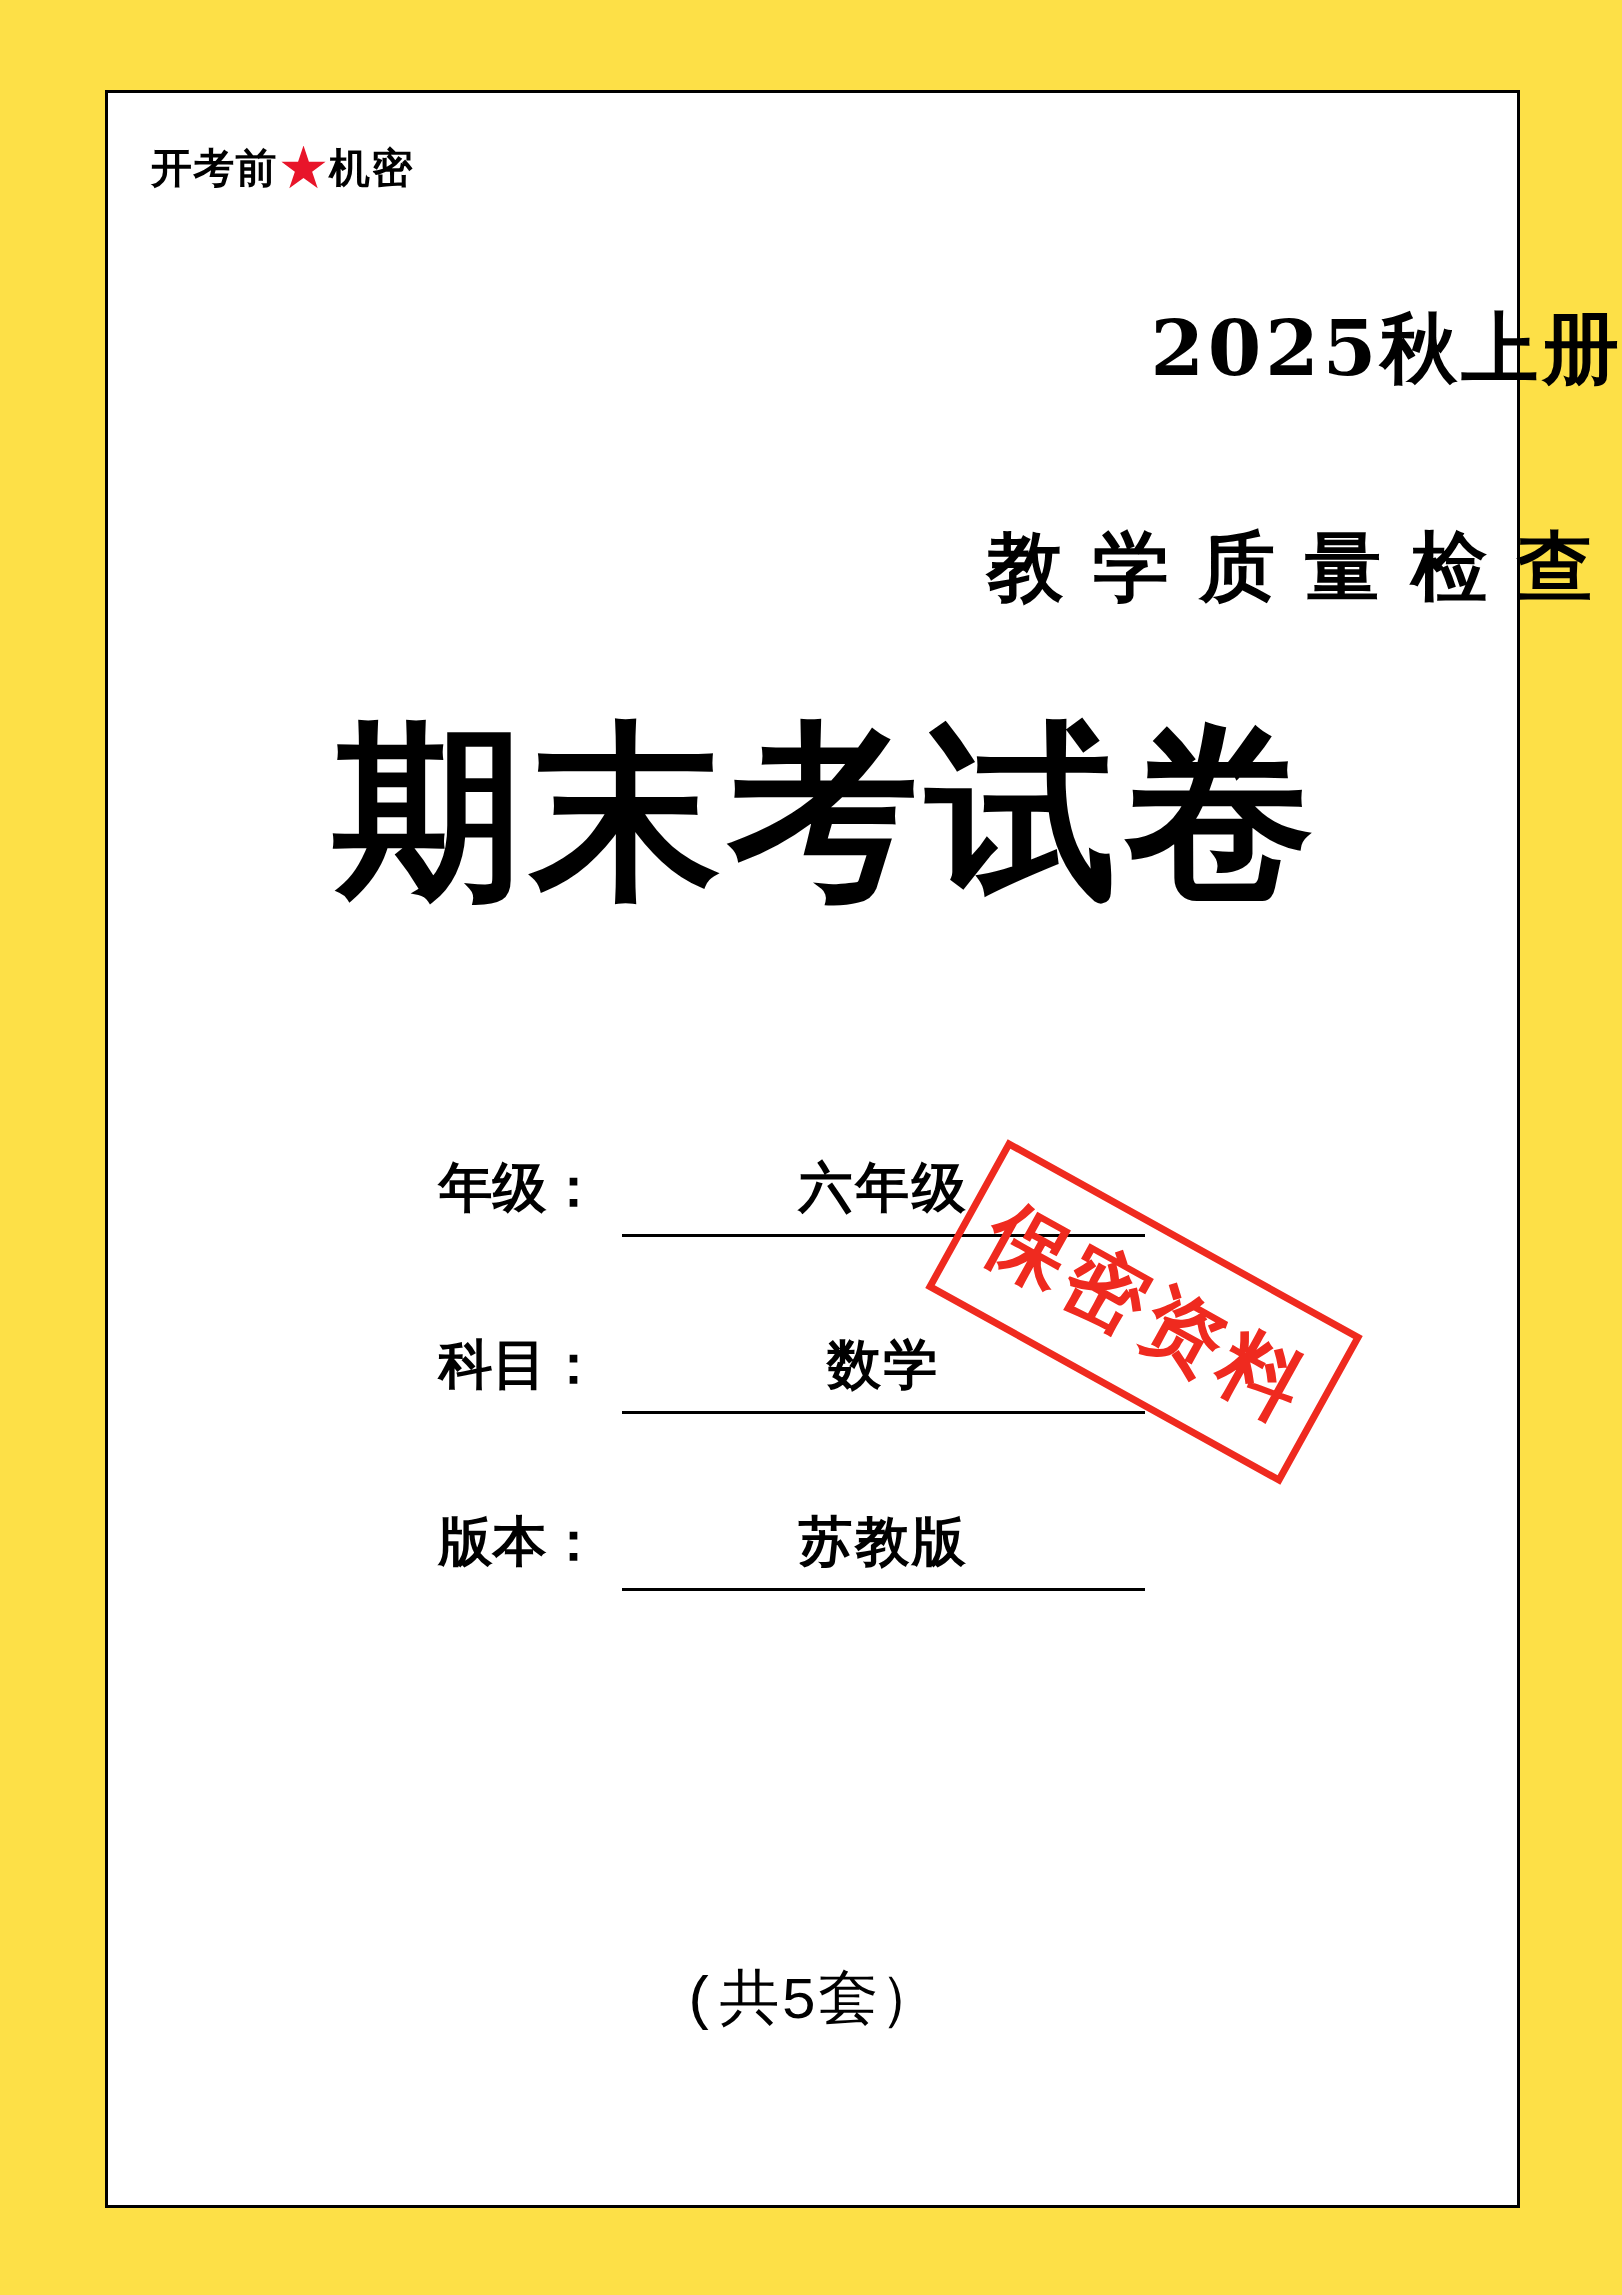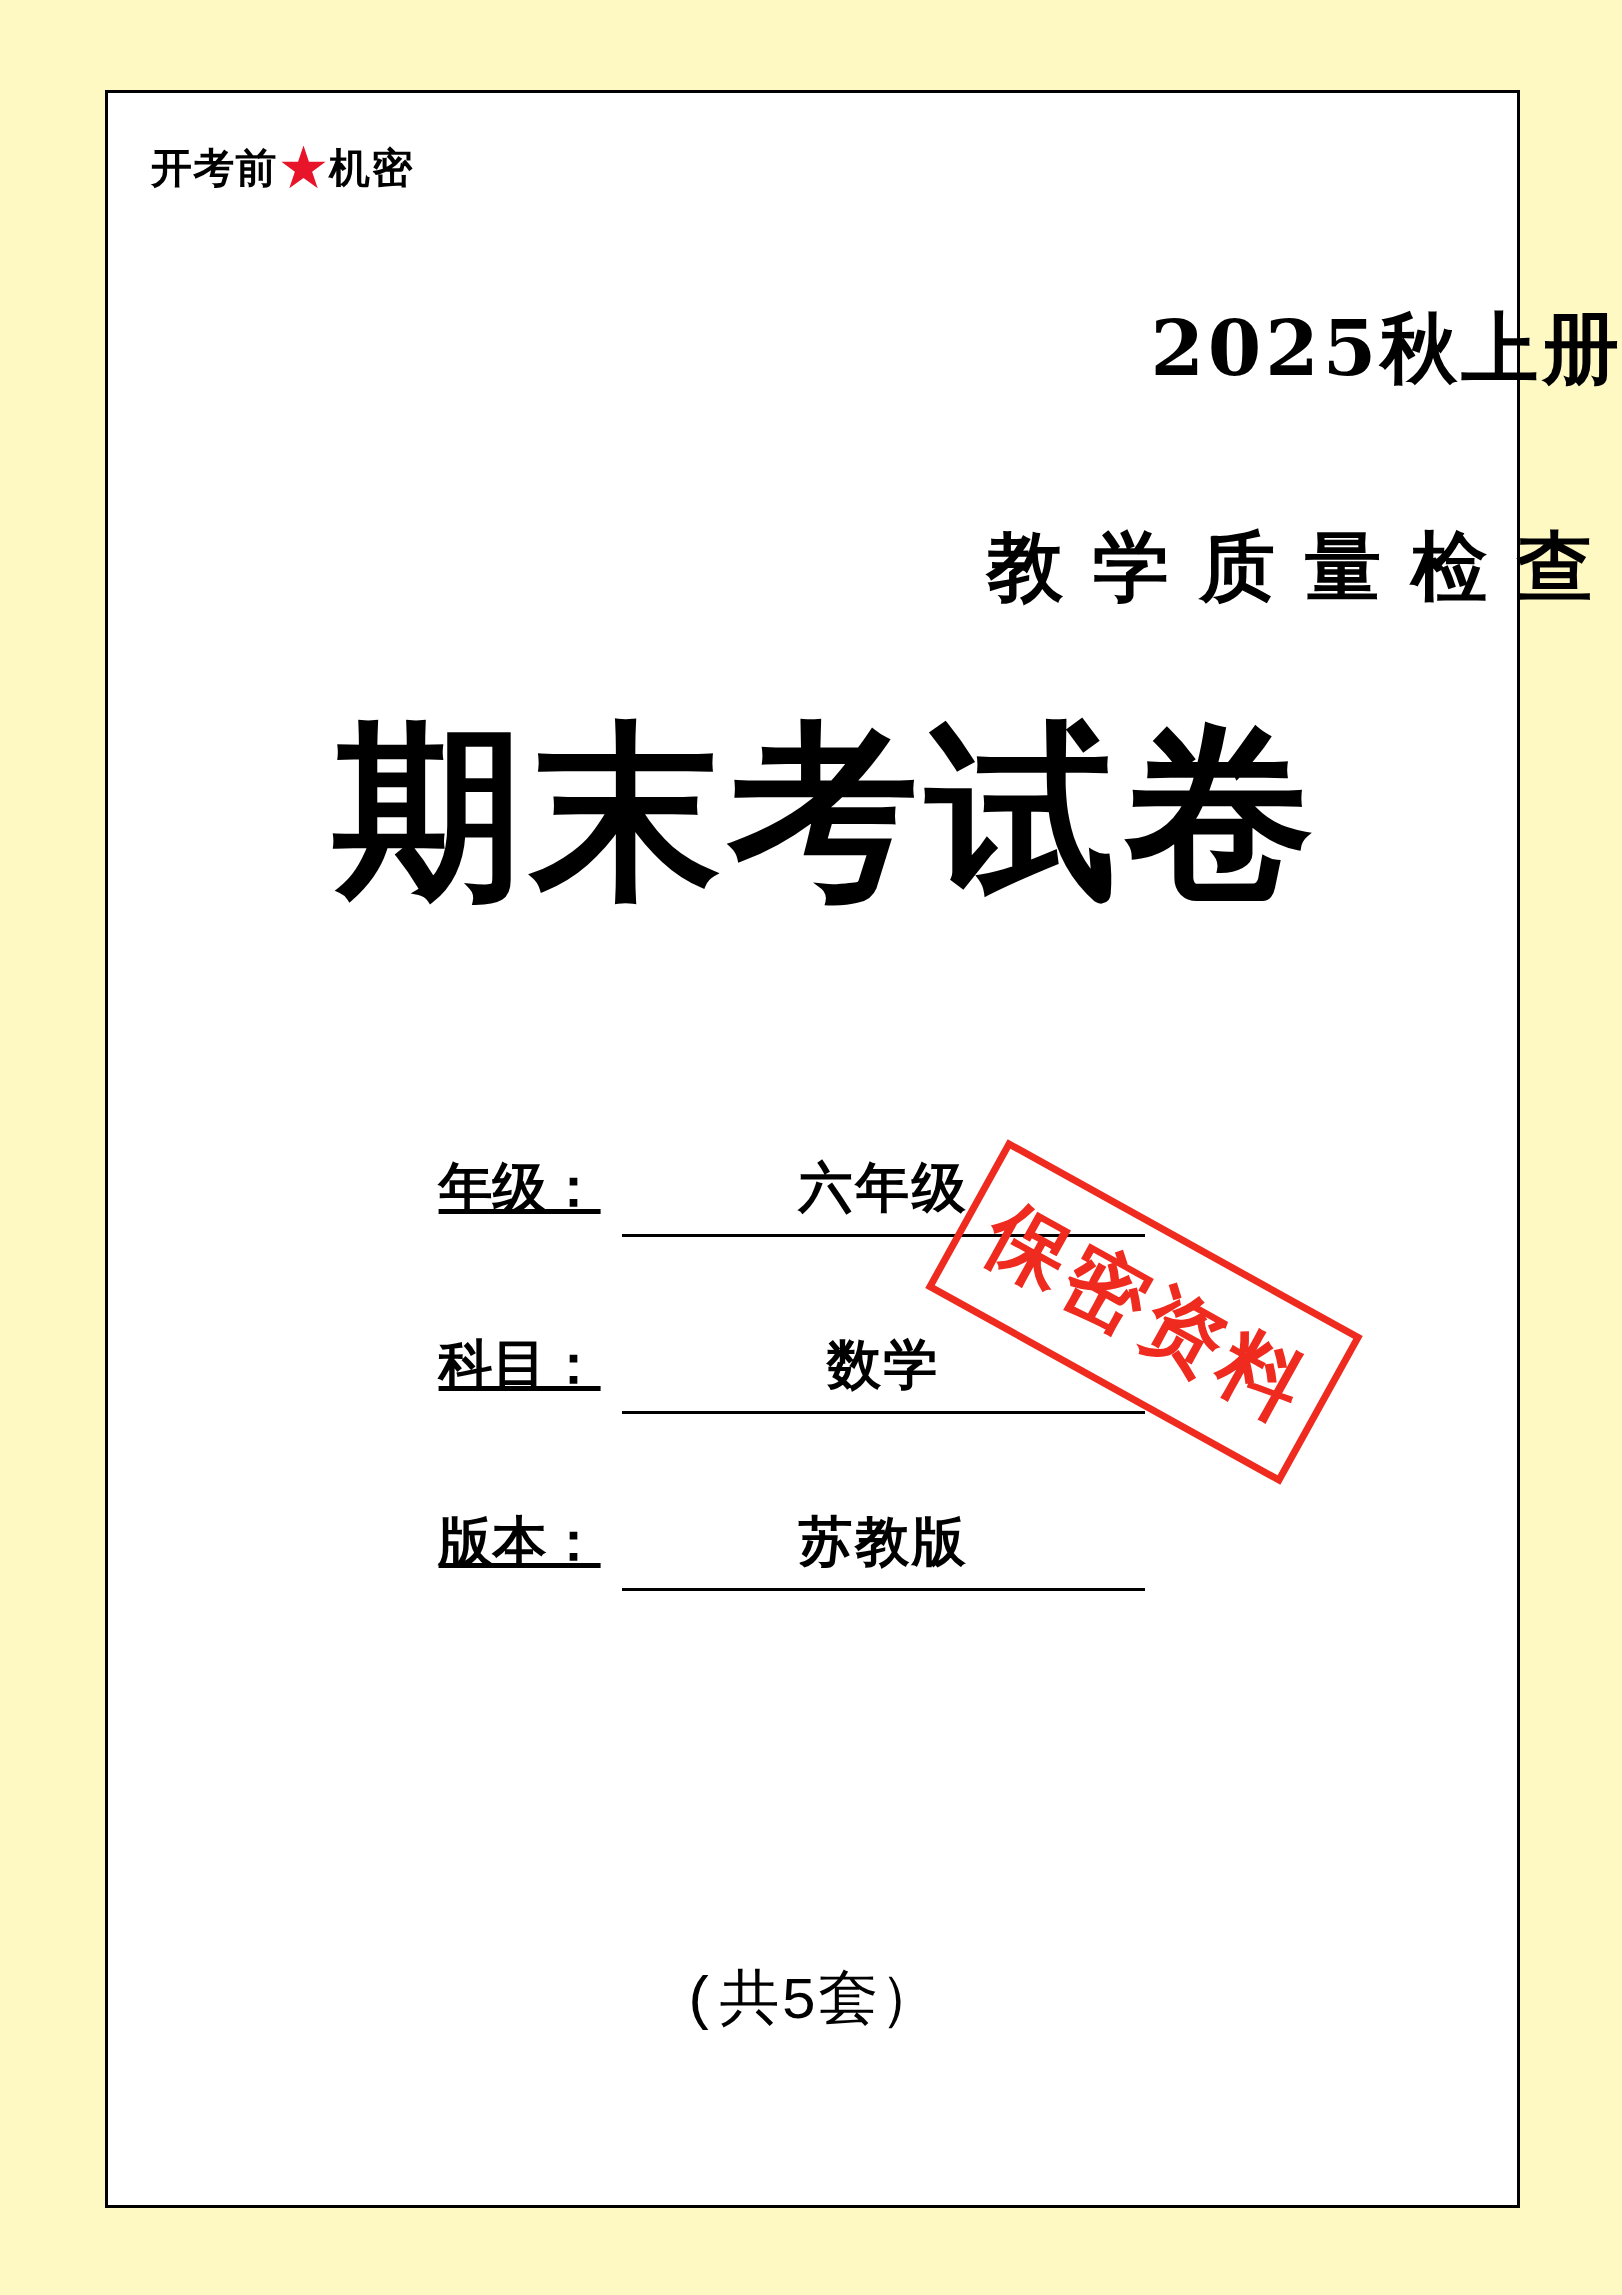--- a/index.html
+++ b/index.html
@@ -11,21 +11,21 @@
     width: 1623px;
     height: 2295px;
     font-family: "Liberation Serif", serif;
     overflow: hidden;
   }
 
   .page {
     position: relative;
     width: 1623px;
     height: 2295px;
-    background: #fef9c3;
+    background: #fde047;
     box-sizing: border-box;
   }
 
   
   .sheet-frame {
     position: absolute;
     left: 105px;
     top: 90px;
     width: 1415px;
     height: 2118px;
@@ -114,21 +114,20 @@
   }
   .field-label {
     position: absolute;
     left: 19.6px;
     top: 0;
     font-family: "DejaVu Serif", serif;
     font-size: 54px;
     font-weight: 700;
     color: #000000;
     white-space: nowrap;
-    text-decoration: underline;
   }
   .field-value-wrap {
     position: absolute;
     left: 203px;
     top: 0;
     width: 523px;
     border-bottom: 3.3px solid #000000;
     padding-bottom: 9.2px;
     text-align: center;
   }

